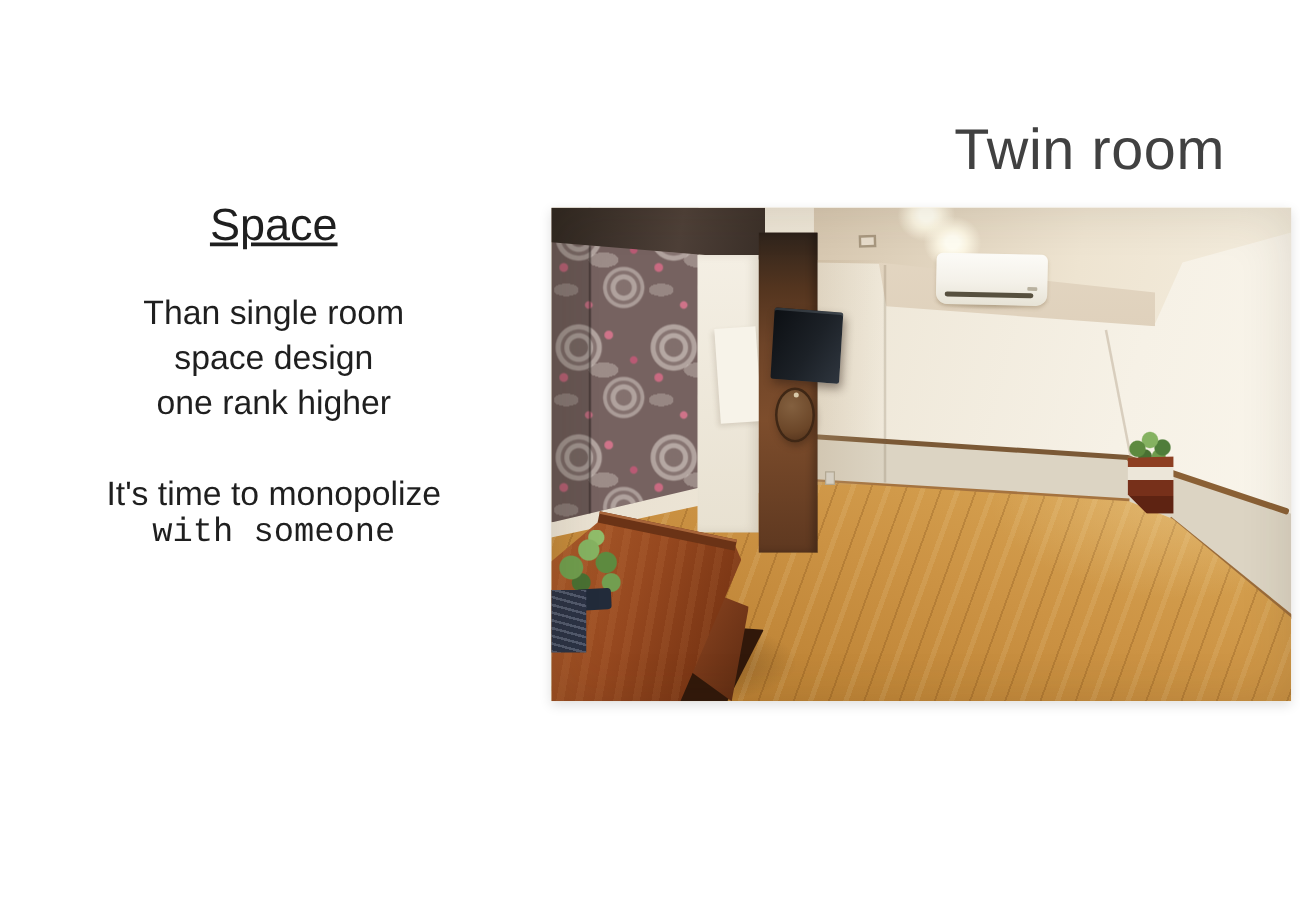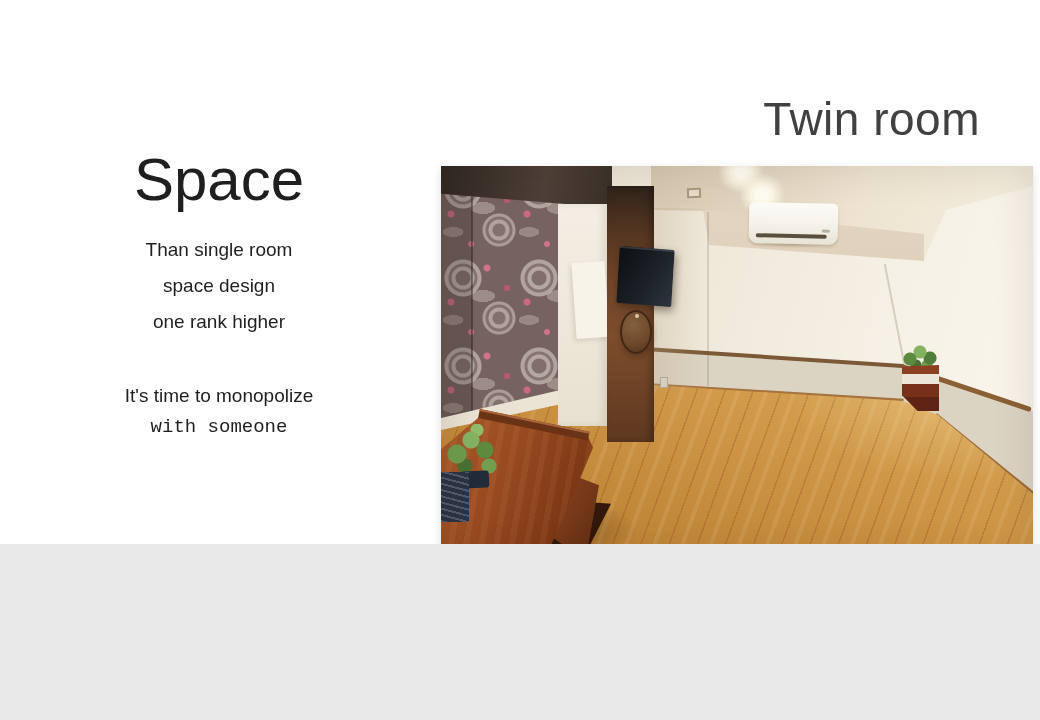--- a/index.html
+++ b/index.html
@@ -2,39 +2,39 @@
 <html style="--background: #ffffff; --title-text: #414141; --body-text: #1f1f1f; --floor-wood: #cc9344; --curtain-base: #766260; --curtain-pink: #cf7389; --wall-cream: #f0e9db; --wall-band: #dcd4c3; --rail-brown: #7b5936; --panel-wood: #6e4428; --desk-wood: #96481f; --plant-green: #6f9c4d; --tv-black: #12161b; --ac-white: #f6f4ee;"><head>
 <meta charset="utf-8">
 <style>
   :root{
     --background:#ffffff;
     --title-text:#414141;
     --body-text:#1f1f1f;
   }
   html,body{margin:0;padding:0;background:#e9e9e9;}
   .slide{
-    position:relative;width:1040px;height:544px;margin:0 auto;
+    position:relative;width:1040px;height:720px;margin:0 auto;
     background:var(--background,#fff);overflow:hidden;
     font-family:"Liberation Sans",sans-serif;
   }
   
   .slide-title{
     position:absolute;top:92px;right:60px;margin:0;
     font-size:46px;line-height:54px;font-weight:300;
     color:var(--title-text,#414141);letter-spacing:.5px;
   }
   .left-panel{
     position:absolute;left:37px;top:0;width:364px;height:720px;
     text-align:center;color:var(--body-text,#1f1f1f);
   }
   .left-heading{
     position:absolute;top:154px;left:0;width:100%;margin:0;
-    font-size:60px;line-height:52px;font-weight:400;
-  }
-  .para{position:absolute;left:0;width:100%;margin:0;font-size:19px;}
+    font-size:36px;line-height:52px;font-weight:400;text-decoration:underline;
+  }
+  .para{position:absolute;left:0;width:100%;margin:0;font-size:27px;}
   .para1{top:232px;line-height:36px;}
   .para2{top:377px;line-height:37px;}
   .para .line{display:block;}
   .para2 .line-tight{display:block;line-height:26px;font-family:Liberation Mono, monospace;}
 
   
   .photo{
     position:absolute;left:401px;top:150px;width:592px;height:395px;
     overflow:hidden;background:#efe8da;box-shadow:0 3px 9px rgba(0,0,0,.13);
   }

